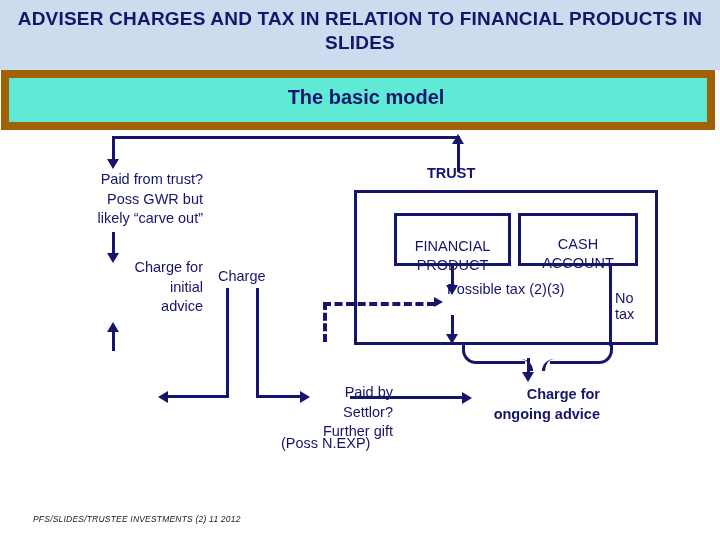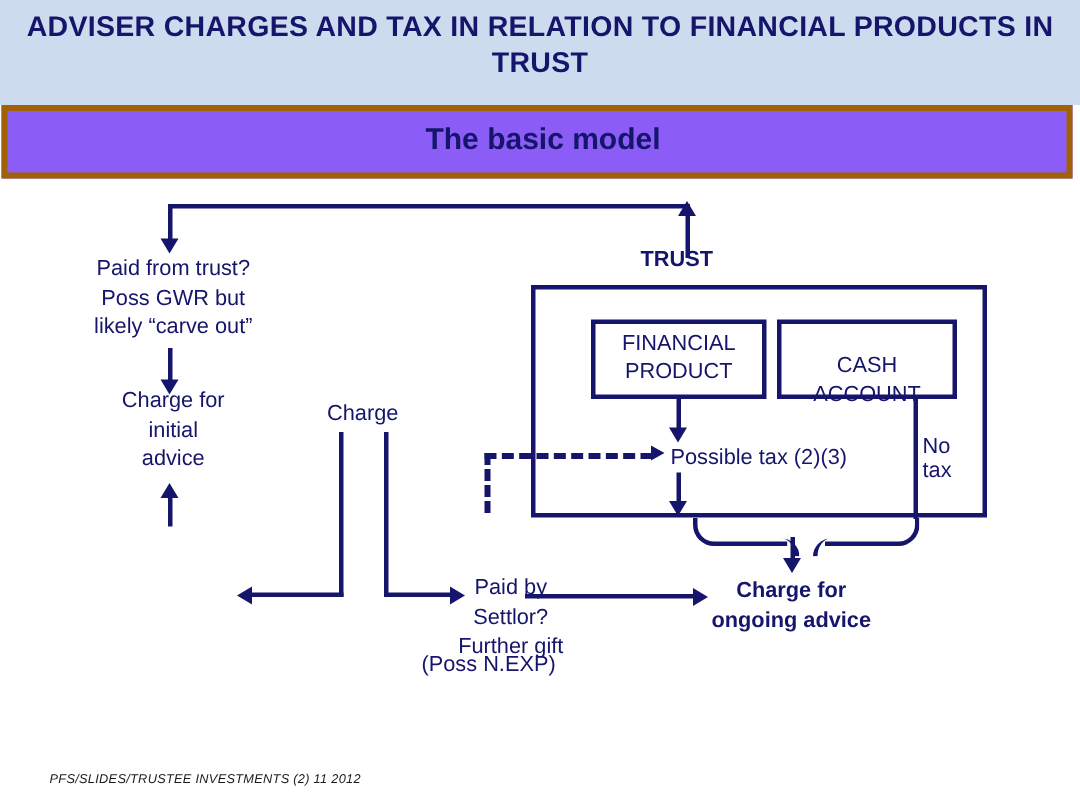--- a/index.html
+++ b/index.html
@@ -15,34 +15,34 @@
     position:absolute;left:0;top:0;width:720px;height:70px;
     background:#ccdcee;
   }
   .header-title{
     position:absolute;left:10px;top:7px;width:700px;
     text-align:center;
     color:#15156b;font-weight:bold;font-size:19px;line-height:24px;
     letter-spacing:0.2px;
   }
   .subtitle-box{
-    position:absolute;left:1px;top:70px;width:714px;height:49px;
-    background:#8b5cf6;border:4px solid #a16207;box-sizing:border-box;
+    position:absolute;left:1px;top:70px;width:714px;height:60px;
+    background:#5eead4;border:8px solid #a16207;box-sizing:border-box;
   }
   .subtitle-text{
     position:absolute;left:0;top:8px;width:714px;text-align:center;
     color:#15156b;font-weight:bold;font-size:20px;
   }
 
   
   .lbl{
     position:absolute;color:#15156b;font-size:14.5px;line-height:19.5px;
     white-space:pre;
   }
-  .lbl.center{text-align:center;}
+  .lbl.center{text-align:right;}
   .lbl.bold{font-weight:bold;}
 
   
   .bx{position:absolute;border:3px solid #15156b;box-sizing:border-box;background:transparent;}
   .bx .bx-label{
     position:absolute;left:0;right:0;color:#15156b;font-size:14.5px;
     line-height:19px;text-align:center;
   }
 
   
@@ -71,21 +71,21 @@
     position:absolute;left:33px;top:514px;
     color:#1a1a1a;font-size:8.5px;letter-spacing:0.2px;white-space:pre;font-style:italic;
   }
 </style>
 </head>
 <body>
 
 <div id="stage">
 
   <div class="header-band"></div>
-  <div class="header-title">ADVISER CHARGES AND TAX IN RELATION TO FINANCIAL PRODUCTS IN TRUST</div>
+  <div class="header-title">ADVISER CHARGES AND TAX IN RELATION TO FINANCIAL PRODUCTS IN SLIDES</div>
 
   <div class="subtitle-box">
     <div class="subtitle-text">The basic model</div>
   </div>
 
   <div class="ln ln-h" style="left:112px;top:136px;width:348px;"></div>
 
   <div class="ln ln-v" style="left:112px;top:136px;height:26px;"></div>
   <div class="arrow arrow-down" style="left:107px;top:159px;"></div>
 
@@ -119,33 +119,33 @@
 
   <div class="dash-v" style="left:323px;top:302px;height:40px;"></div>
   <div class="dash-h" style="left:323px;top:302px;width:112px;"></div>
   <div class="arrow arrow-right-sm" style="left:434px;top:297px;"></div>
 
   <div class="lbl" style="left:427px;top:164px;font-weight:bold;">TRUST</div>
 
   <div class="bx" style="left:354px;top:190px;width:304px;height:155px;"></div>
 
   <div class="bx" style="left:394px;top:213px;width:117px;height:53px;">
-    <div class="bx-label" style="top:4px;">FINANCIAL
+    <div class="bx-label" style="top:21px;">FINANCIAL
 PRODUCT</div>
   </div>
 
   <div class="bx" style="left:518px;top:213px;width:120px;height:53px;">
     <div class="bx-label" style="top:19px;">CASH
 ACCOUNT</div>
   </div>
 
   <div class="ln ln-v" style="left:451px;top:266px;height:22px;"></div>
   <div class="arrow arrow-down" style="left:446px;top:285px;"></div>
 
-  <div class="lbl" style="left:447px;top:296px;">Possible tax (2)(3)</div>
+  <div class="lbl" style="left:447px;top:280px;">Possible tax (2)(3)</div>
 
   <div class="ln ln-v" style="left:451px;top:315px;height:24px;"></div>
   <div class="arrow arrow-down" style="left:446px;top:334px;"></div>
 
   <div class="ln ln-v" style="left:609px;top:266px;height:80px;"></div>
   <div class="lbl" style="left:615px;top:290px;line-height:16px;">No
 tax</div>
 
   <div class="brace" style="left:462px;top:345px;width:150px;height:18px;">
     <div class="seg segL" style="left:0px;top:0px;width:60px;height:16px;"></div>

